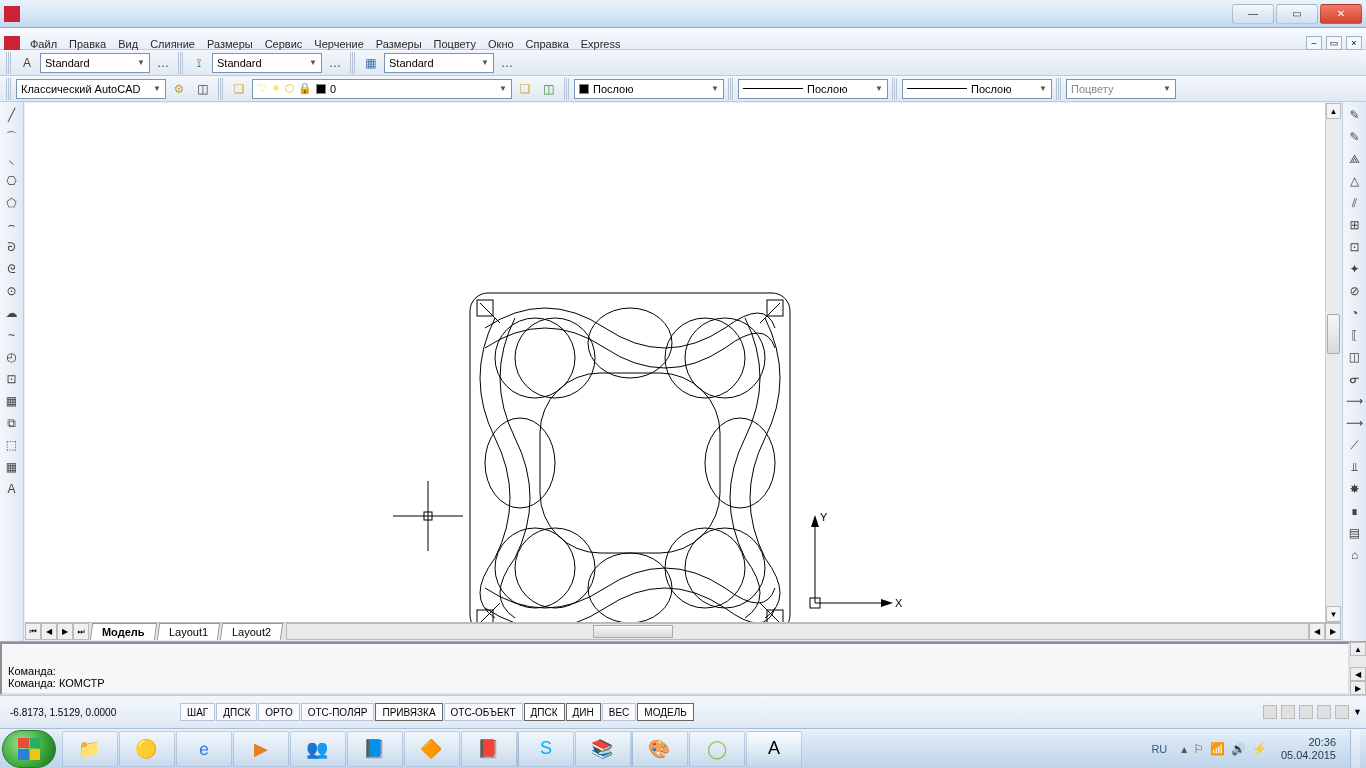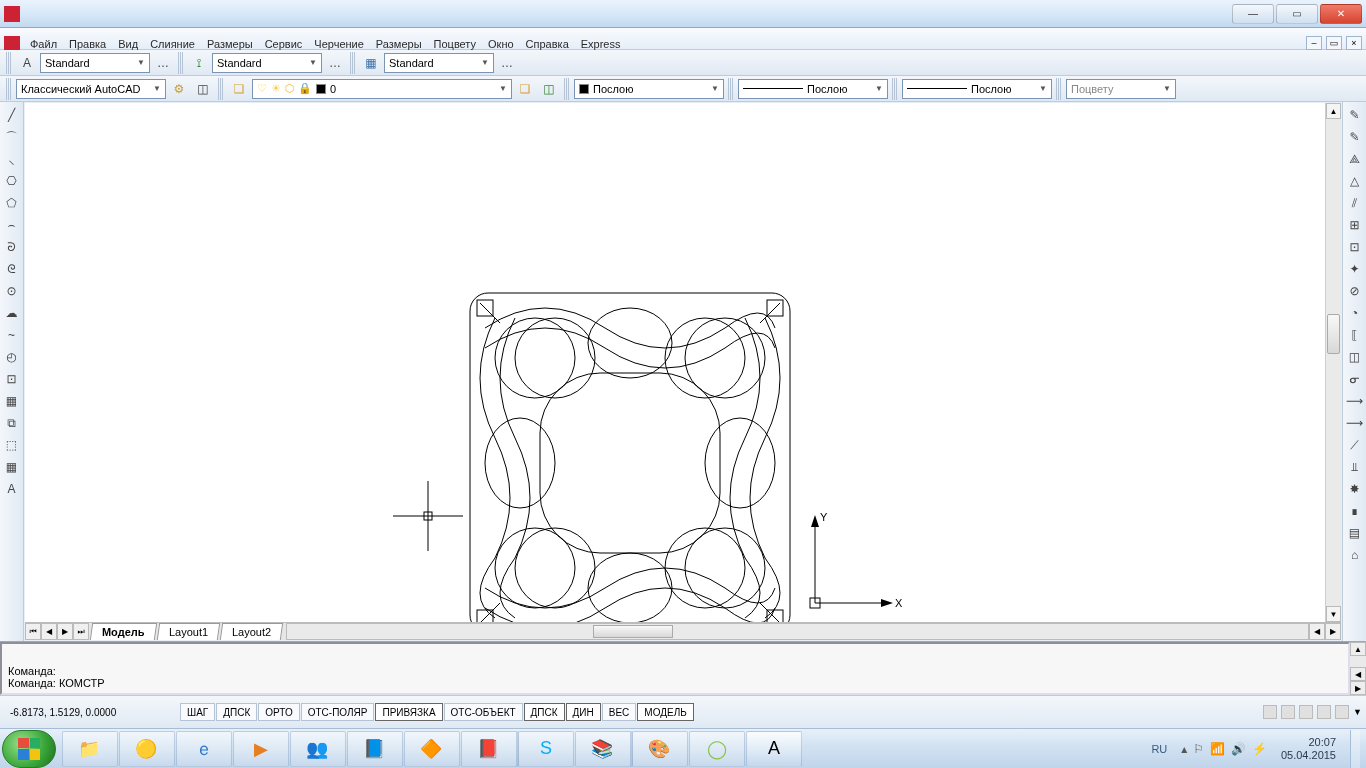--- a/index.html
+++ b/index.html
@@ -387,18 +387,18 @@
   <div class="systray">
     <span class="lang">RU</span>
     <div class="icons">
       <span>▴</span>
       <span>⚐</span>
       <span>📶</span>
       <span>🔊</span>
       <span>⚡</span>
     </div>
     <div class="clock">
-      <span>20:07</span>
+      <span>20:36</span>
       <span>05.04.2015</span>
     </div>
     <div class="show-desktop"></div>
   </div>
 </div>
 
 </body></html>

